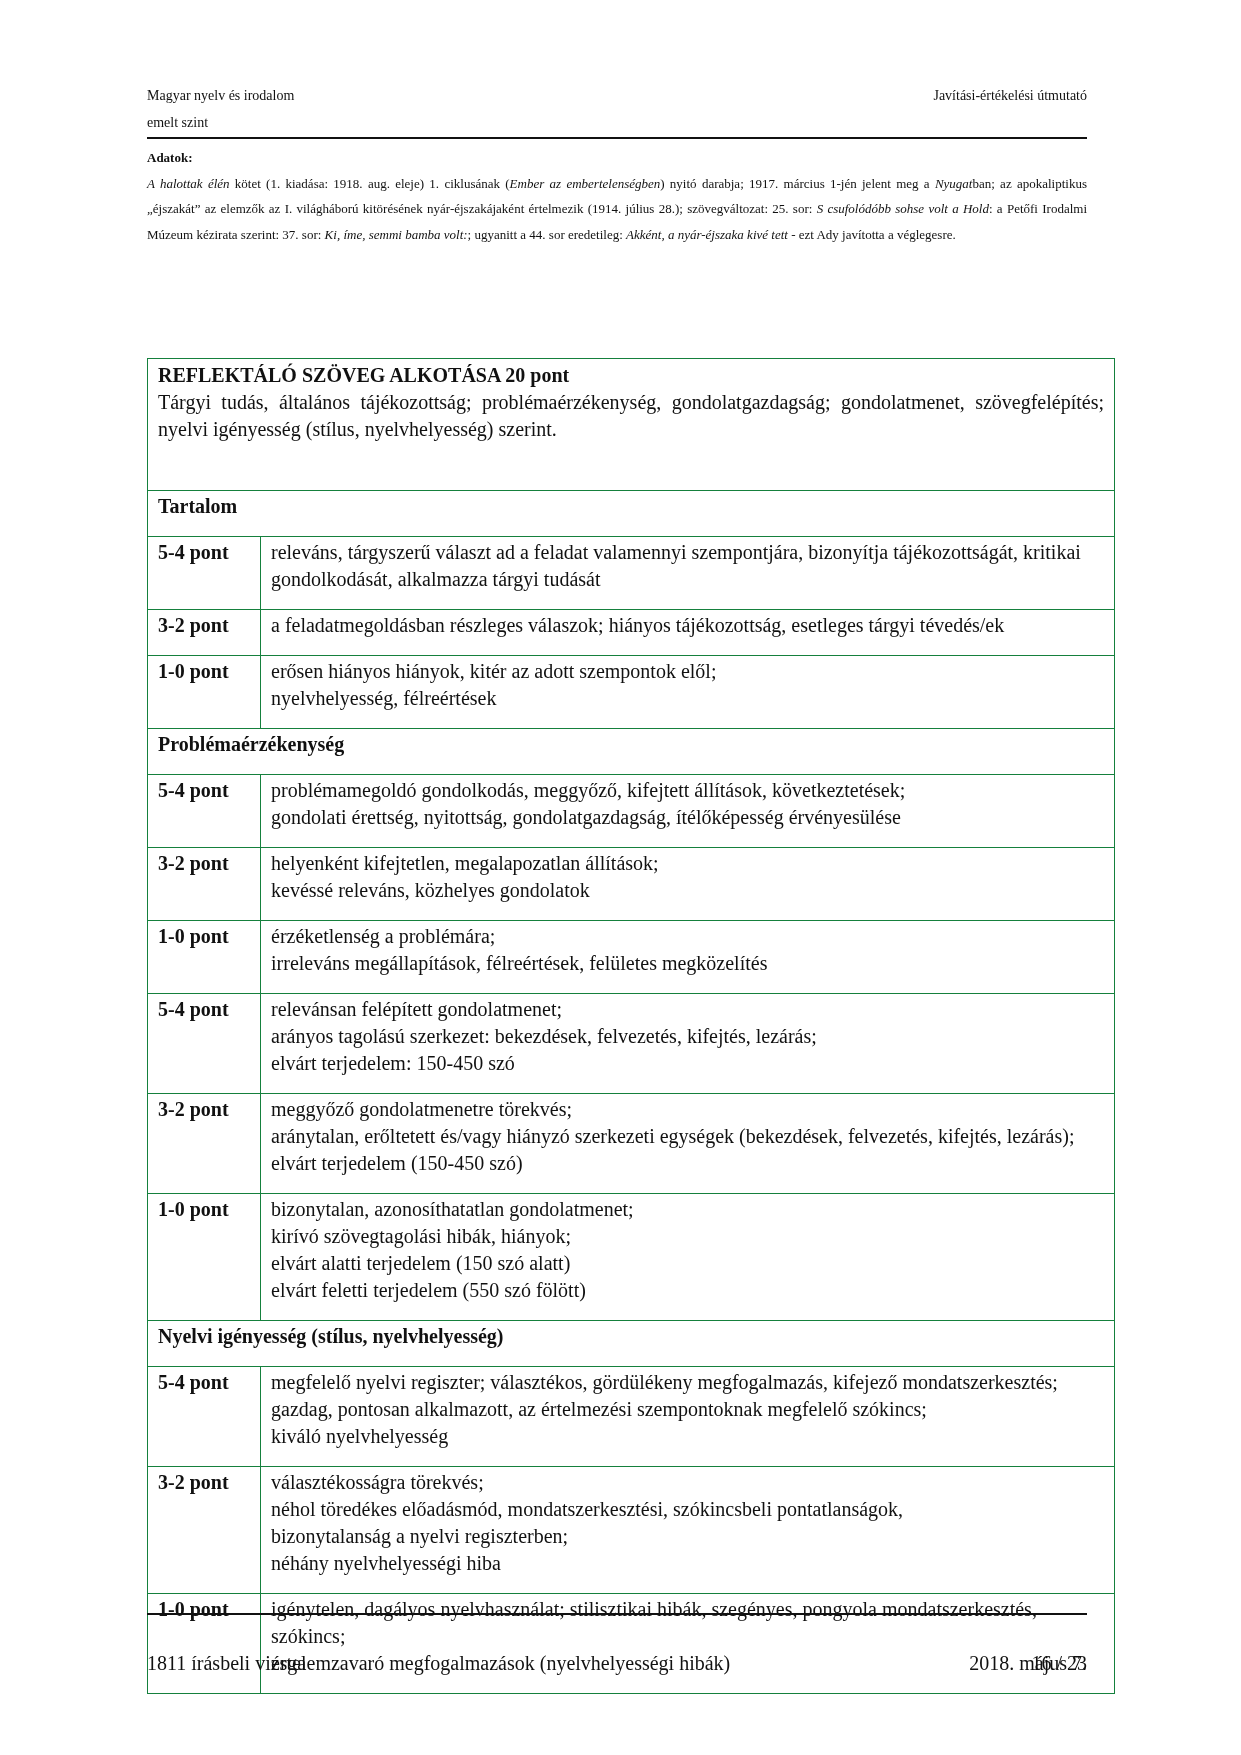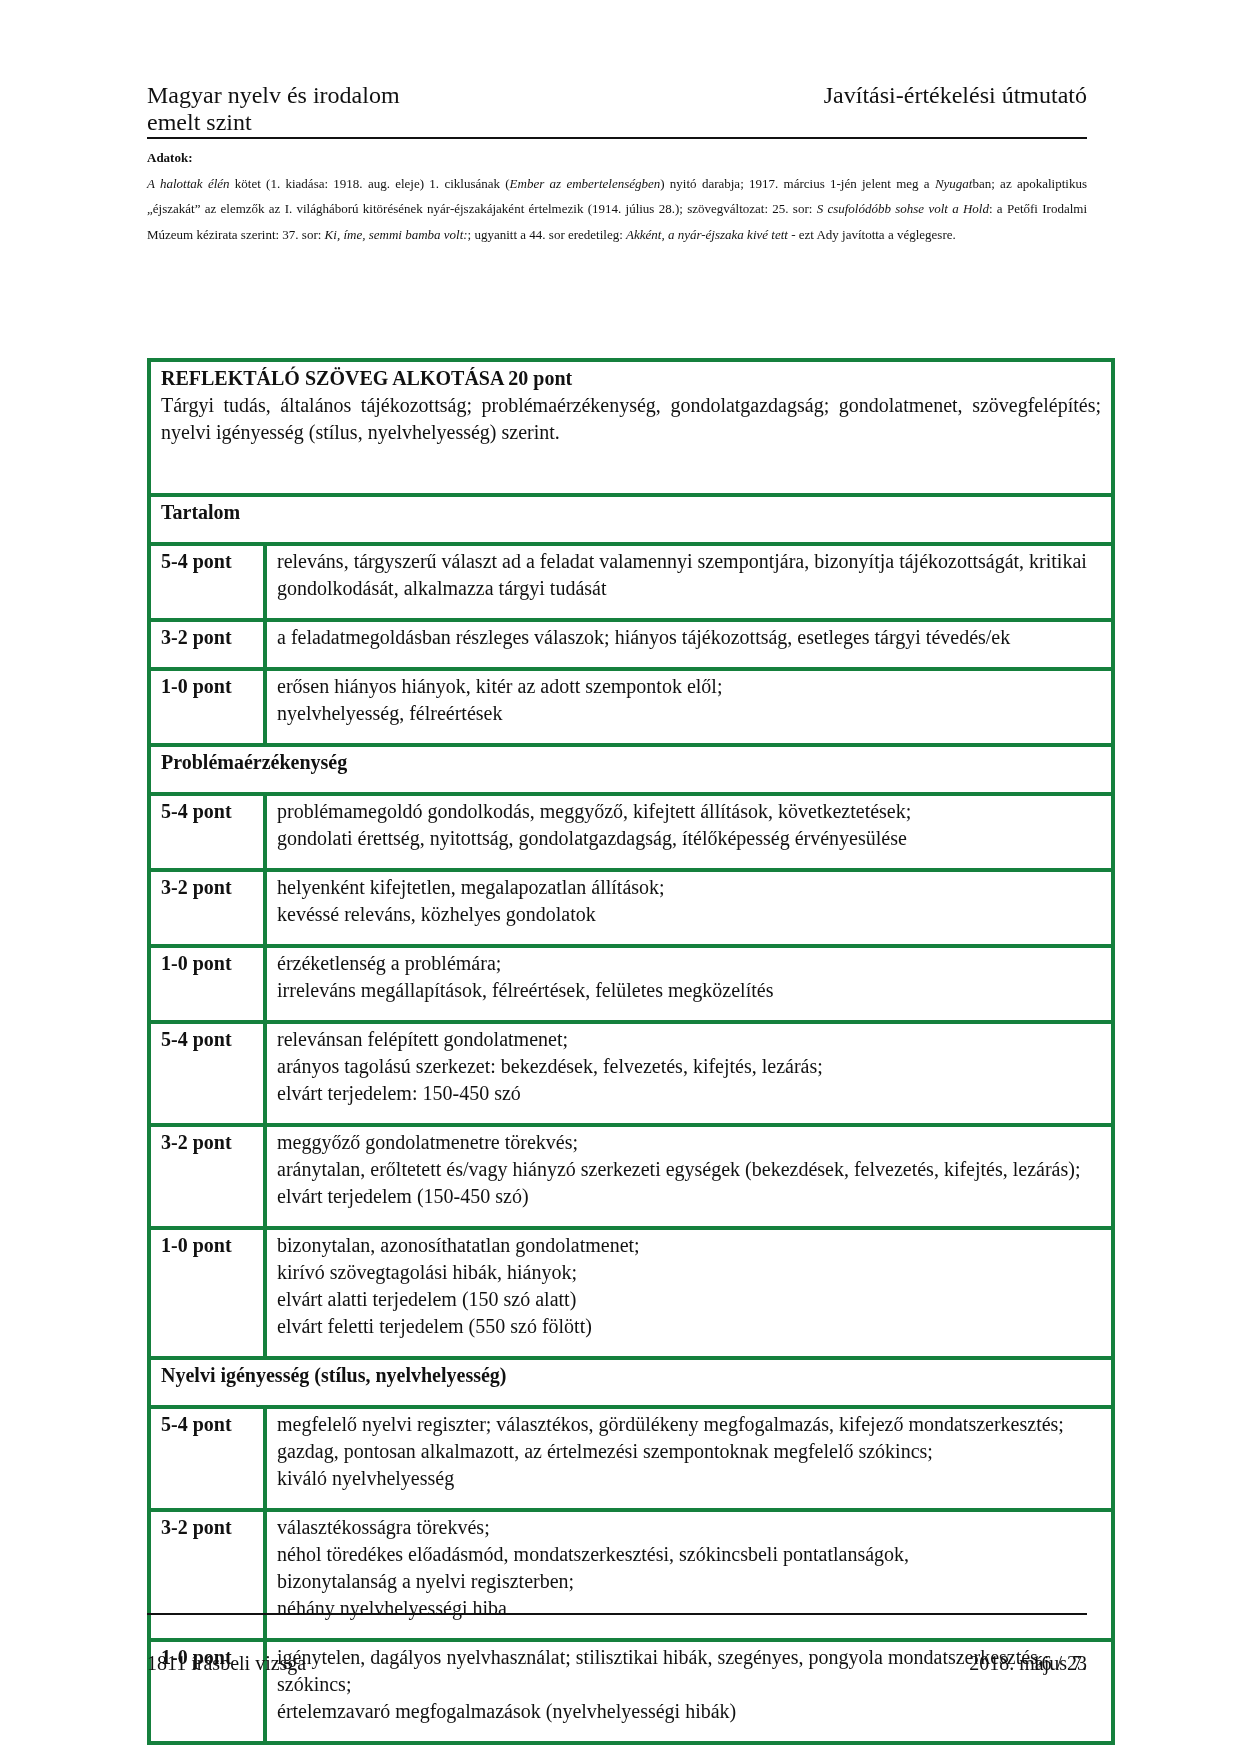--- a/index.html
+++ b/index.html
@@ -1,25 +1,25 @@
 <!DOCTYPE html>
 <html><head>
 <meta charset="utf-8">
 <style>
   html, body { margin:0; padding:0; background:#fff; }
   body { width:1241px; height:1755px; position:relative; font-family:"Liberation Serif", serif; color:#111; overflow:hidden; }
-  .header { position:absolute; left:147px; top:82px; width:940px; font-size:24px; line-height:27px; }
+  .header { position:absolute; left:147px; top:82px; width:940px; font-size:14px; line-height:27px; }
   .header .left { float:left; }
   .header .right { float:right; }
   .hrule-top { position:absolute; left:147px; top:137px; width:940px; height:2px; background:#111; }
   .adatok { position:absolute; left:147px; top:145px; width:940px; font-size:13px; line-height:25.5px; text-align:justify; }
   .adatok .title { font-weight:bold; }
   .adatok i { font-style:italic; }
   table.rubric { position:absolute; left:147px; top:358px; width:968px; border-collapse:collapse; font-size:20px; line-height:27px; }
-  table.rubric td { border:4px solid #15803d; vertical-align:top; padding:2px 10px 16px 10px; }
+  table.rubric td { border:1px solid #15803d; vertical-align:top; padding:2px 10px 16px 10px; }
   .intro-cell { height:112px; padding-top:3px !important; }
   .intro-title { font-weight:bold; }
   .intro-text { text-align:justify; text-align-last:left; }
   .section-row td { font-weight:bold; border-top:2px solid #222; padding:1px 10px; }
   .score { width:92px; font-weight:bold; white-space:nowrap; }
   .line { display:block; }
   .hrule-bottom { position:absolute; left:147px; top:1613px; width:940px; height:2px; background:#111; }
   .footer { position:absolute; left:147px; top:1650px; width:940px; font-size:20px; line-height:27px; }
   .footer .l { position:absolute; left:0; }
   .footer .c { position:absolute; left:0; width:100%; text-align:right; }

